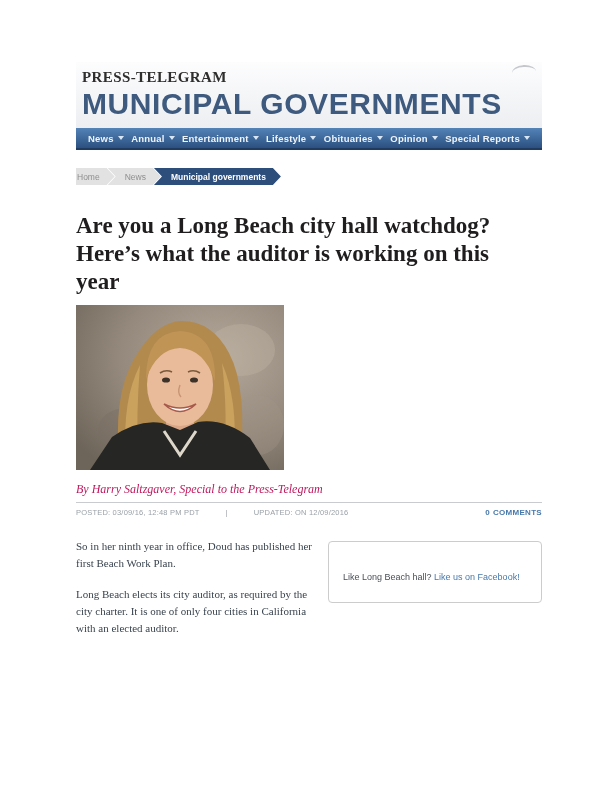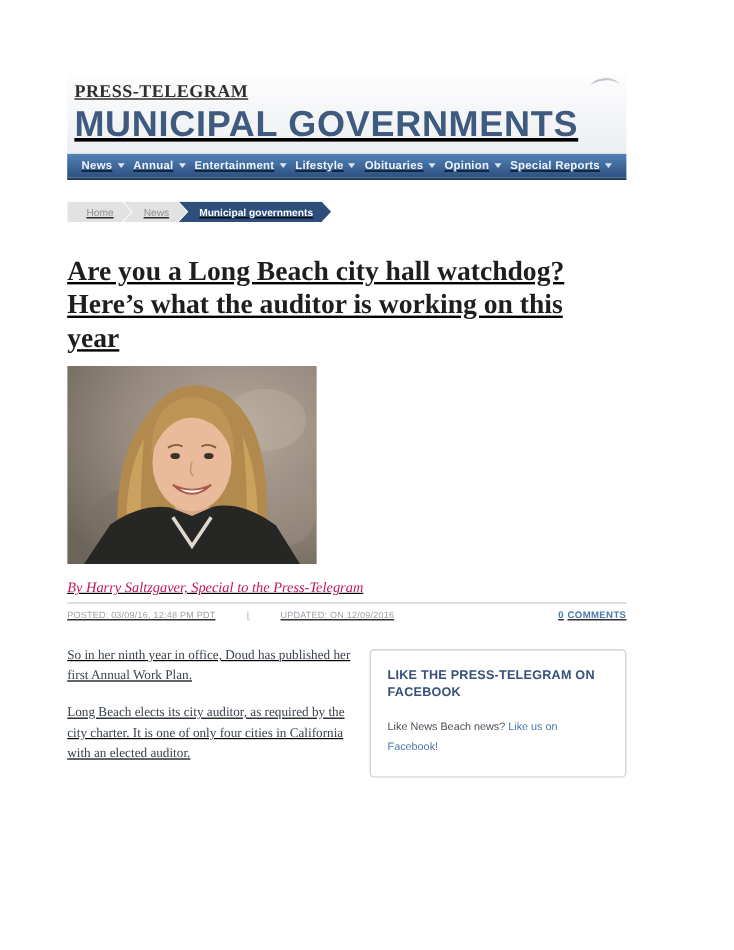--- a/index.html
+++ b/index.html
@@ -1,21 +1,21 @@
 <!DOCTYPE html>
 <html><head>
 <meta charset="utf-8">
 <style>
   * { margin:0; padding:0; box-sizing:border-box; }
   html,body { background:#ffffff; }
   body {
     width:612px; height:792px; position:relative; overflow:hidden;
     font-family:"Liberation Sans", sans-serif; -webkit-font-smoothing:antialiased;
   }
-  .content { position:absolute; left:56px; top:62px; width:466px;text-decoration:underline; }
+  .content { position:absolute; left:76px; top:62px; width:466px; }
 
   
   .masthead {
     position:relative; height:66px; padding:7px 0 0 6px;
     background:linear-gradient(#fdfdfe, #eceef1);
   }
   .logo {
     font-family:"Liberation Serif", serif; font-weight:bold;
     font-size:15px; letter-spacing:0.4px; color:#2e2e2e; cursor:pointer;
   }
@@ -45,21 +45,21 @@
   }
 
   
   .breadcrumb { margin-top:18px; display:flex; height:17px; }
   .crumb {
     display:flex; align-items:center; background:#e2e2e2; color:#8f8f8f;
     font-size:8.5px; padding:0 15px 0 17px; margin-left:-7px; cursor:pointer;
     clip-path:polygon(0 0, calc(100% - 8px) 0, 100% 50%, calc(100% - 8px) 100%, 0 100%, 8px 50%);
   }
   .crumb:first-child {
-    margin-left:0; padding-left:16px;
+    margin-left:0; padding-left:1px;
     clip-path:polygon(0 0, calc(100% - 8px) 0, 100% 50%, calc(100% - 8px) 100%, 0 100%);
   }
   .crumb.active { background:#2d4d7b; color:#ffffff; font-weight:bold; }
 
   
   h1.headline {
     margin-top:27px; width:444px;
     font-family:"Liberation Serif", serif; font-weight:bold;
     font-size:23px; line-height:28px; color:#1f1d1d;
   }
@@ -200,22 +200,21 @@
       <span>UPDATED: ON 12/09/2016</span>
     </div>
     <a class="comments-link">
       <span>0</span>
       <span>COMMENTS</span>
     </a>
   </div>
 
   <div class="article-body">
     <div class="fb-box">
-      <div class="fb-title">LIKE THE PRESS-TELEGRAM ON FACEBOOK</div>
       <div class="fb-text">
-        <span>Like News Beach news? </span><a>Like us on Facebook!</a>
+        <span>Like Long Beach hall? </span><a>Like us on Facebook!</a>
       </div>
     </div>
-    <p>So in her ninth year in office, Doud has published her first Annual Work Plan.</p>
+    <p>So in her ninth year in office, Doud has published her first Beach Work Plan.</p>
     <p>Long Beach elects its city auditor, as required by the city charter. It is one of only four cities in California with an elected auditor.</p>
   </div>
 
 </div>
 
 </body></html>

